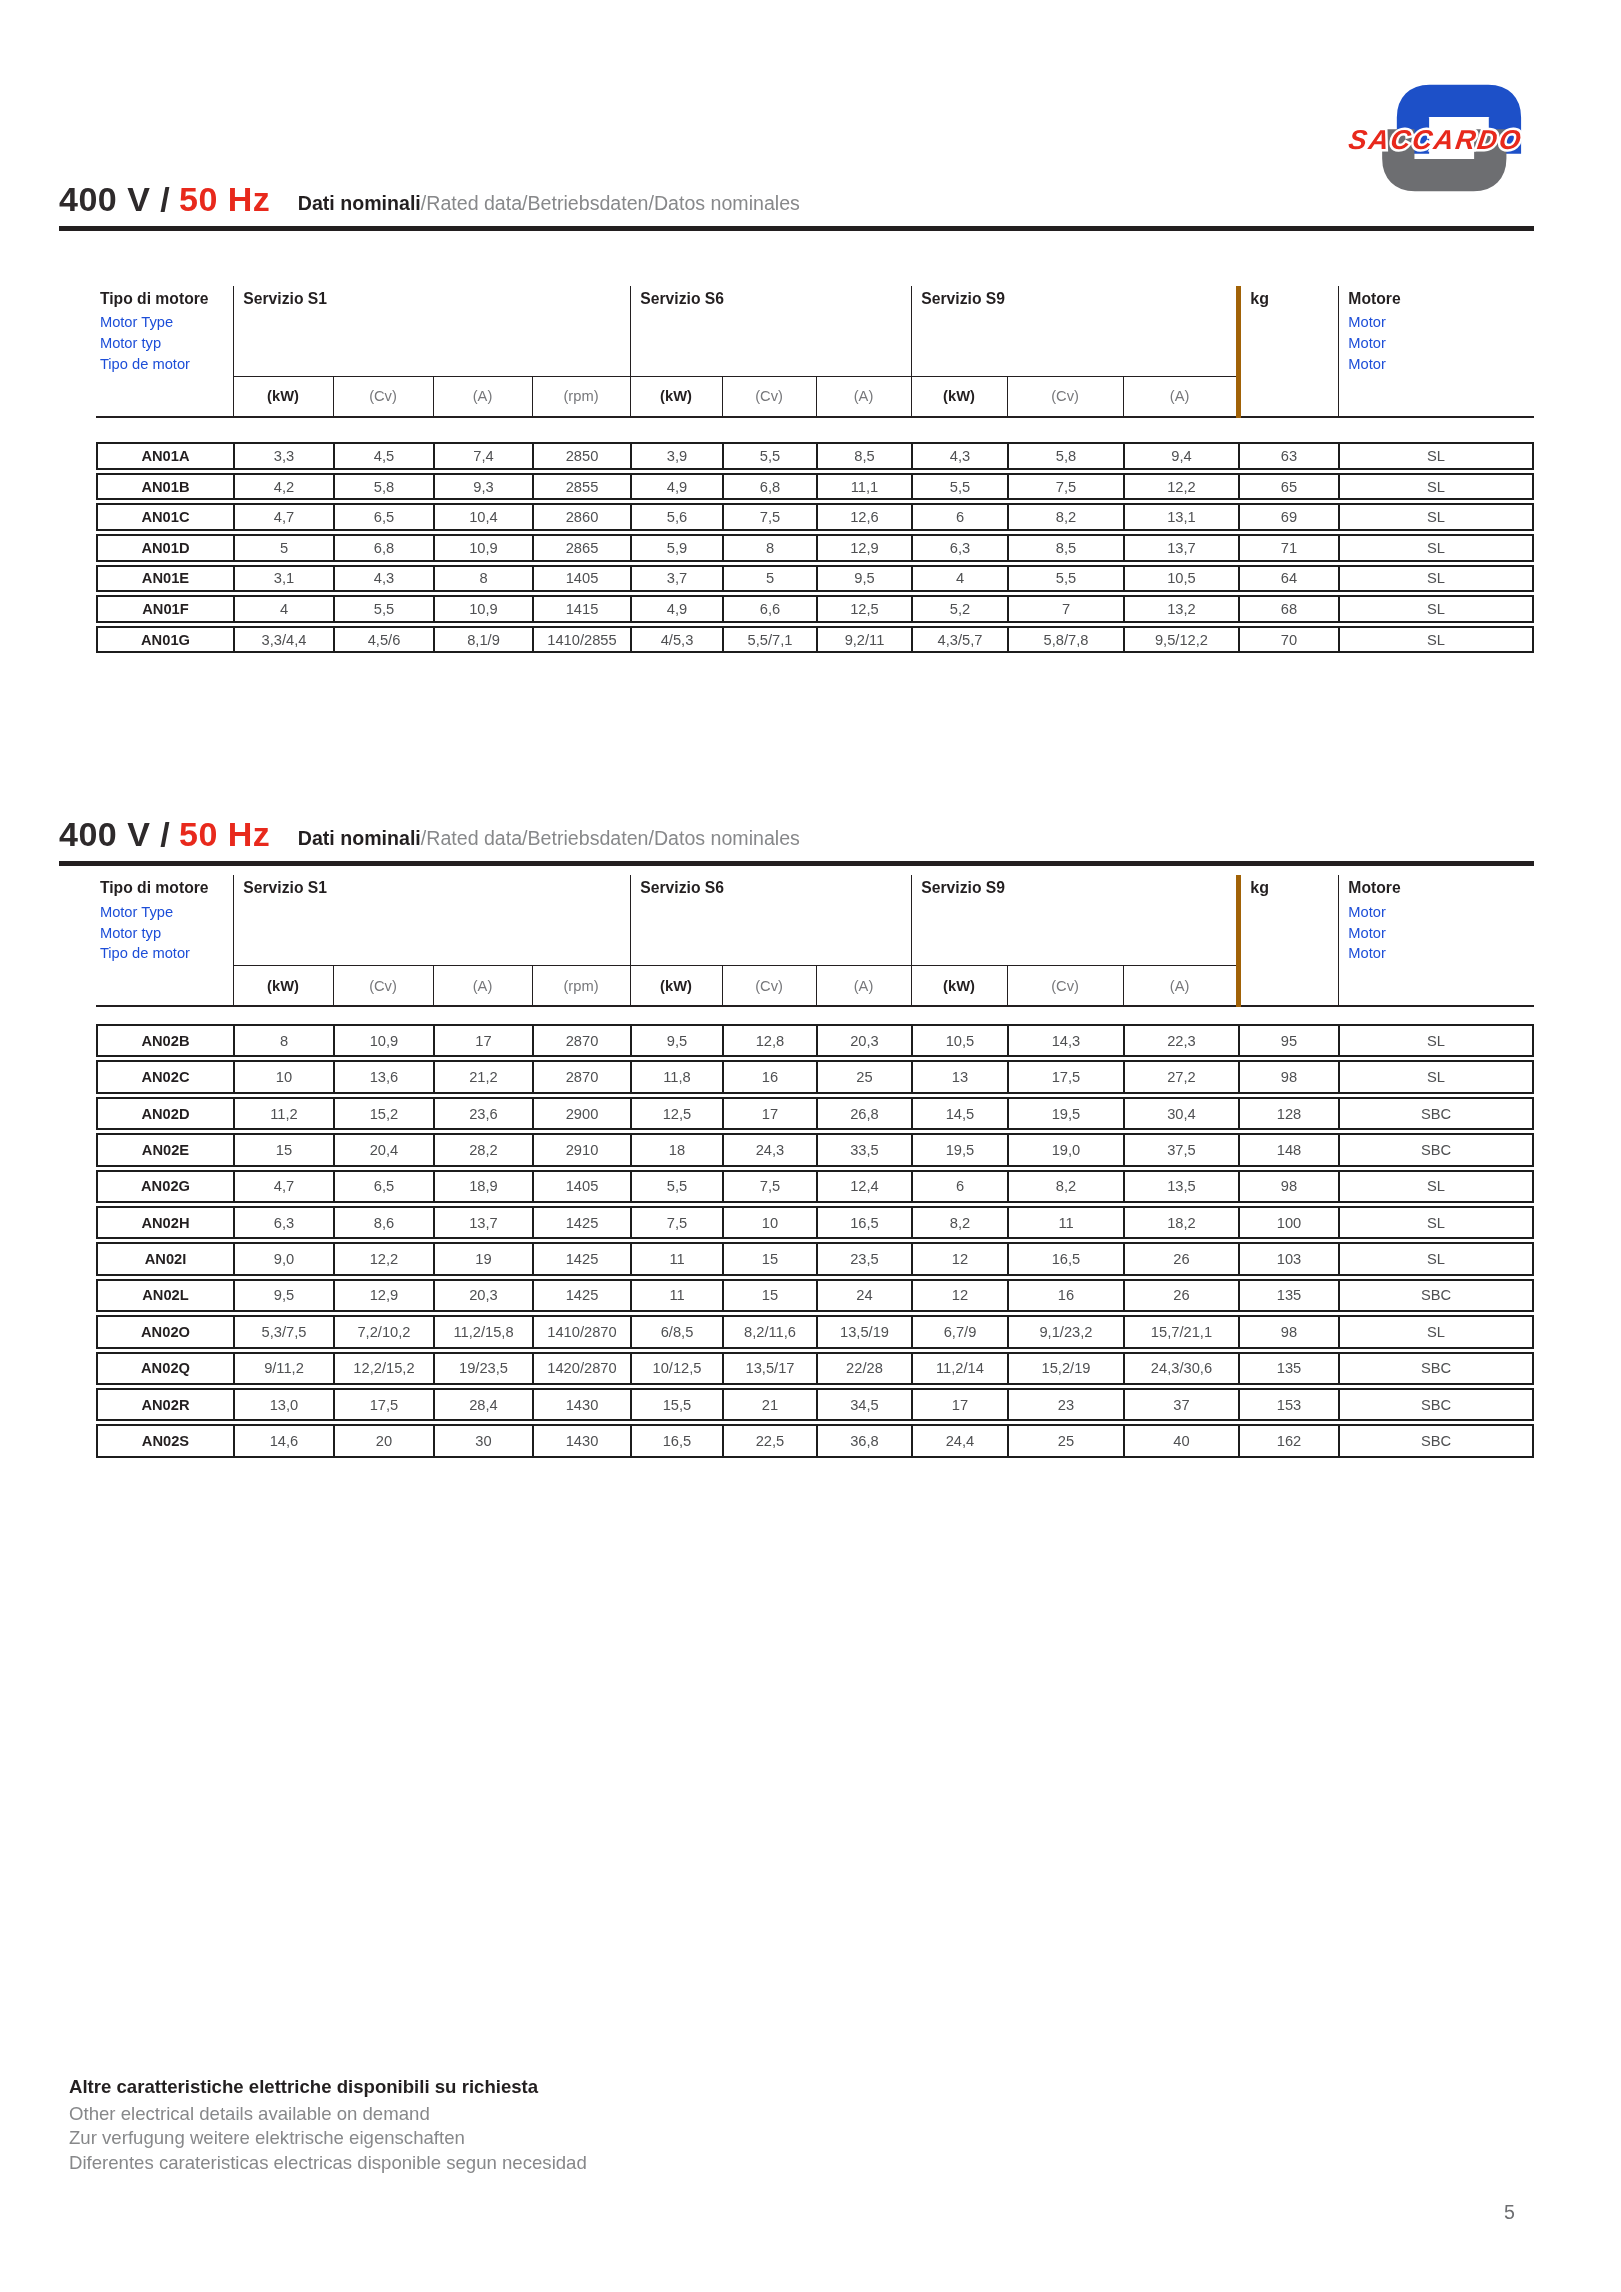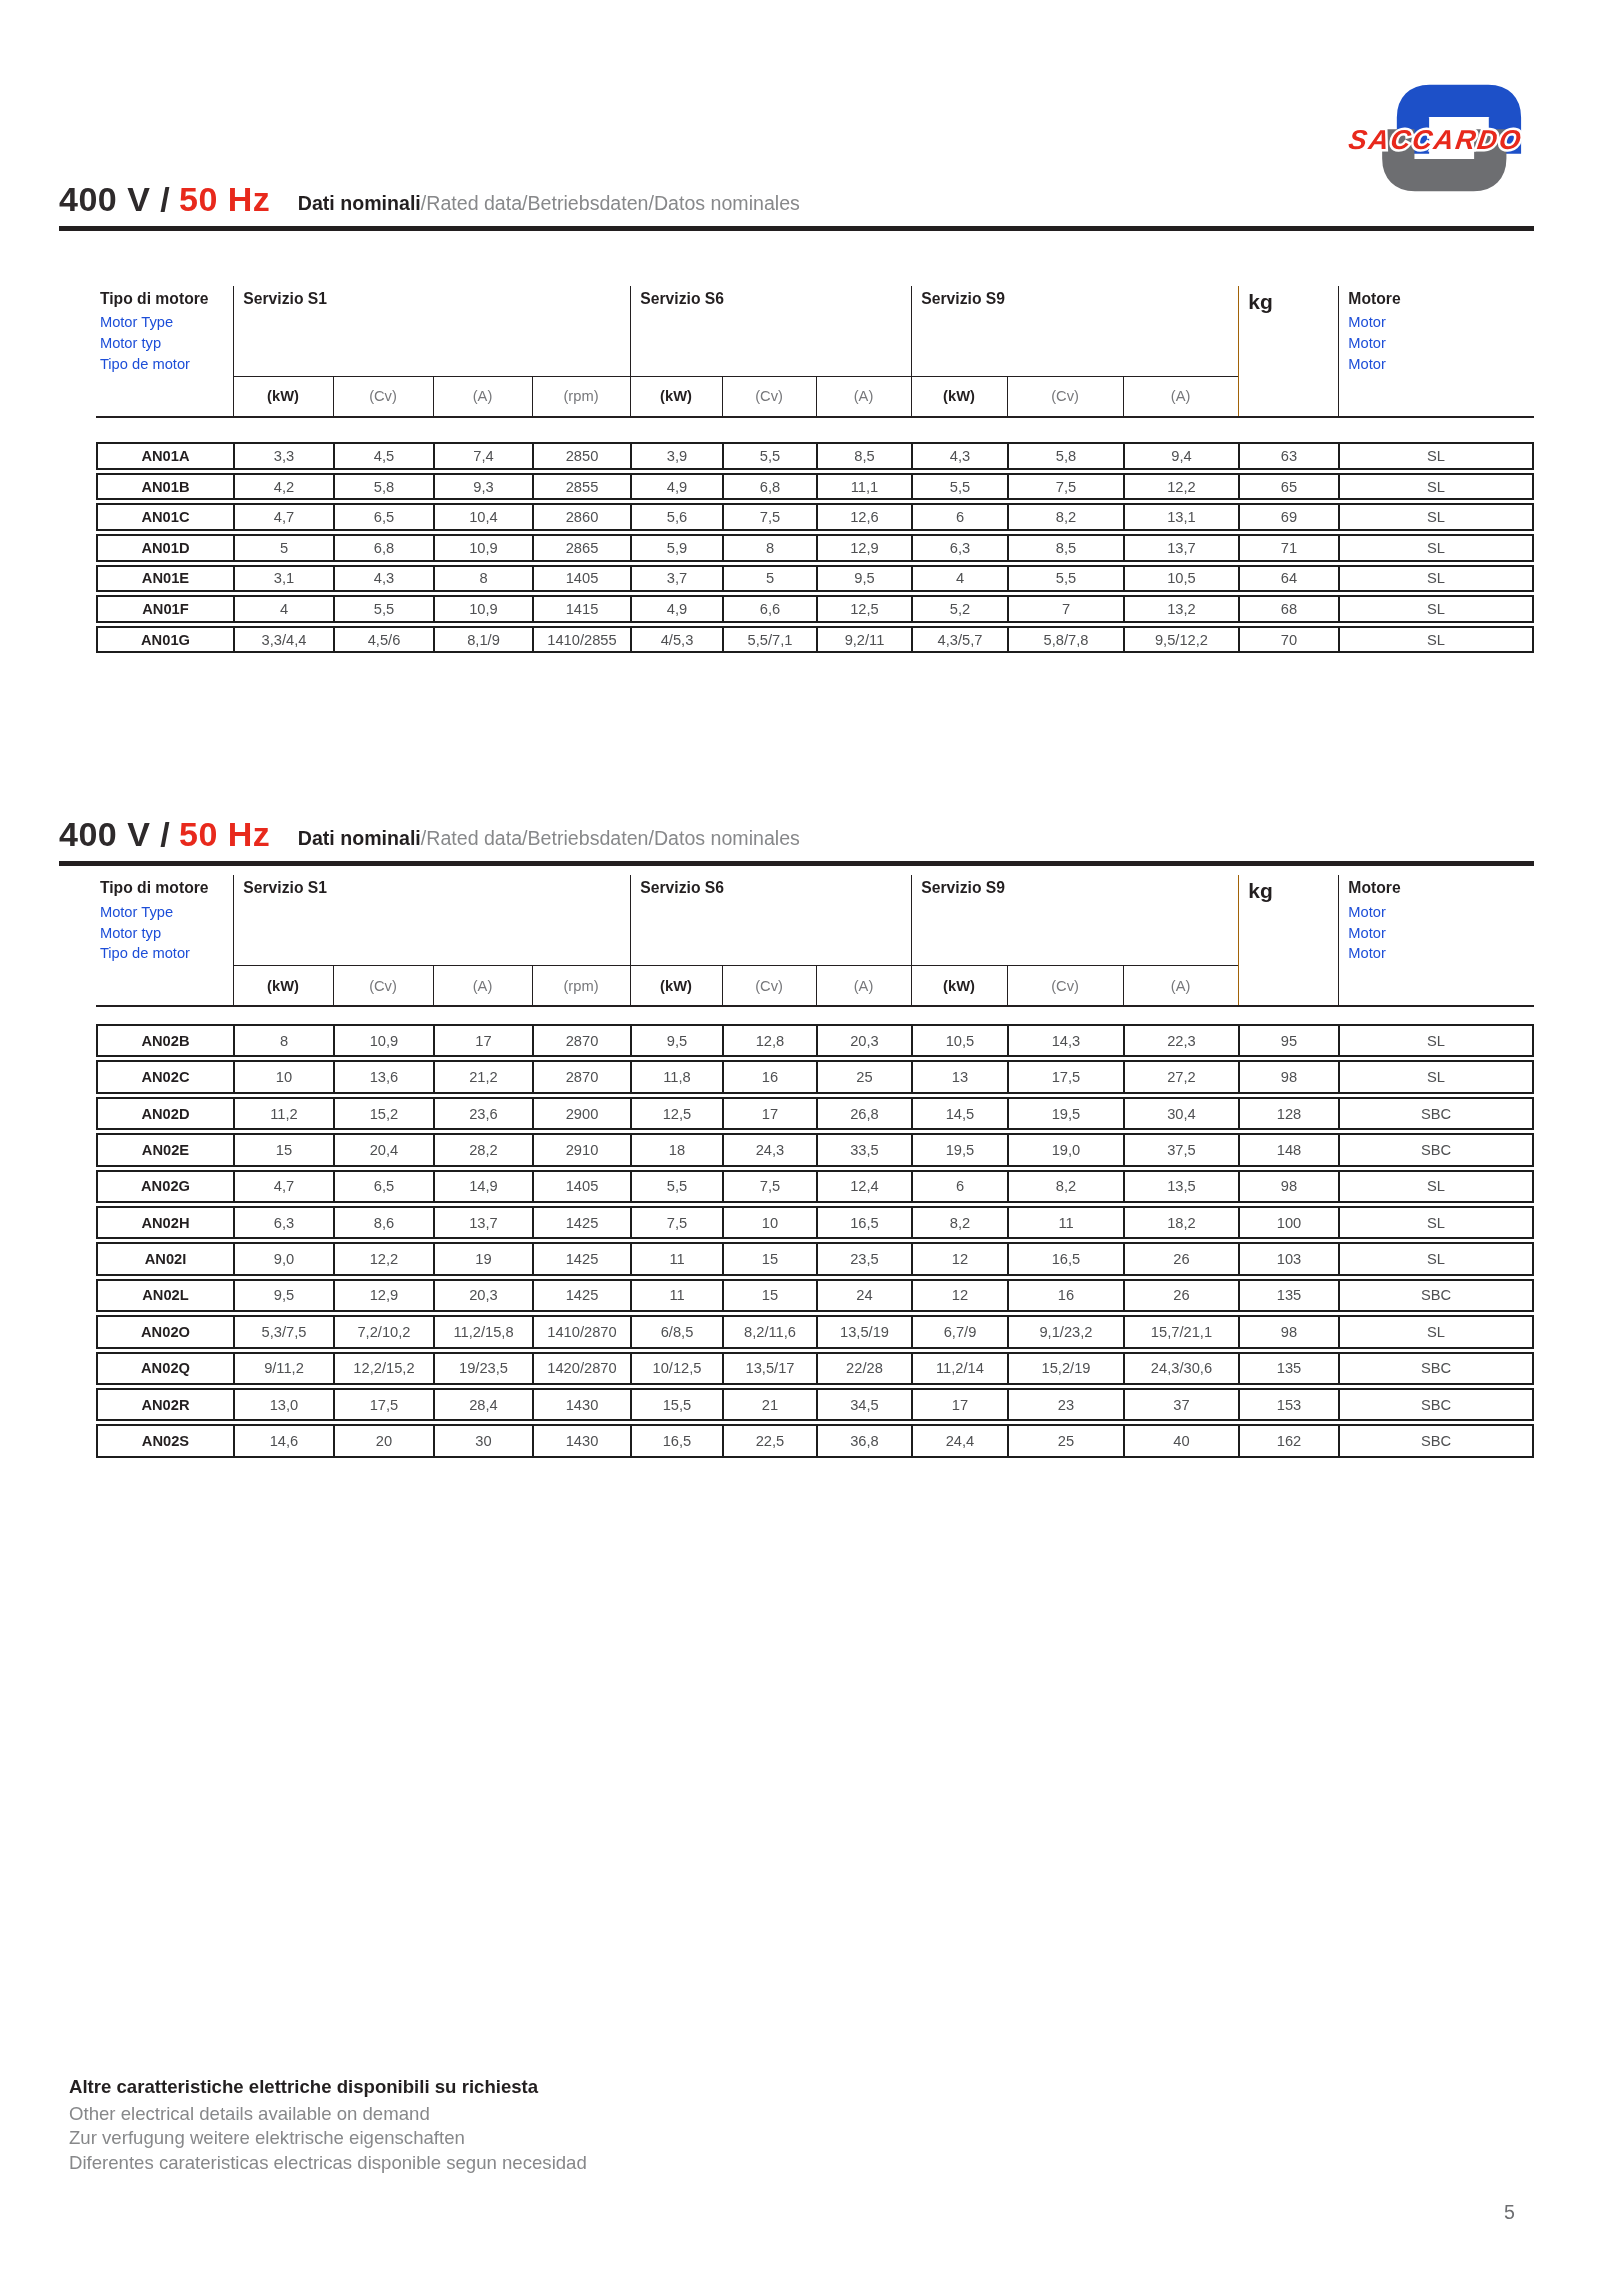--- a/index.html
+++ b/index.html
@@ -30,22 +30,22 @@
   table { table-layout:fixed; width:1438px; margin-left:37px; }
   .htable { border-collapse:collapse; border-bottom:2px solid #231f20; }
   .s1 .htable { margin-top:55px; }
   .s2 .htable { margin-top:9.8px; }
 
   .h-label { vertical-align:top; padding:3.9px 0 0 3.9px; }
   .h-label .b, .h-motore .b { font-weight:bold; font-size:15.7px; color:#231f20; margin-bottom:4.9px; }
   .h-label .g, .h-motore .g { font-size:14.7px; color:#1d4ed8; line-height:1.4; }
   .h-group { border-left:1px solid #231f20; vertical-align:top; padding:3.9px 0 0 9.8px;
              font-weight:bold; font-size:15.7px; color:#231f20; height:86px; }
-  .h-kg { border-left:1px solid #a16207; vertical-align:top; padding:3.9px 0 0 9.8px;
-          font-weight:bold; font-size:21px; }
+  .h-kg { border-left:5px solid #a16207; vertical-align:top; padding:3.9px 0 0 9.8px;
+          font-weight:bold; font-size:16px; }
   .h-motore { border-left:1px solid #231f20; vertical-align:top; padding:3.9px 0 0 9.8px; }
   .hrow2 td { border-top:1px solid #231f20; border-left:1px solid #231f20; height:37px;
               text-align:center; font-size:14.7px; color:#77787b; }
   .hrow2 td.b { font-weight:bold; color:#231f20; }
 
   .dtable { border-collapse:separate; border-spacing:0 3.9px; }
   .s1 .dtable { margin-top:21.6px; }
   .s2 .dtable { margin-top:13.7px; }
   .dtable td { border-top:2.9px solid #1c1c1c; border-bottom:2.9px solid #1c1c1c;
                border-left:2px solid #1c1c1c; text-align:center;
@@ -388,21 +388,21 @@
             <td>19,5</td>
             <td>19,0</td>
             <td>37,5</td>
             <td>148</td>
             <td>SBC</td>
           </tr>
           <tr>
             <td class="type">AN02G</td>
             <td>4,7</td>
             <td>6,5</td>
-            <td>14,9</td>
+            <td>18,9</td>
             <td>1405</td>
             <td>5,5</td>
             <td>7,5</td>
             <td>12,4</td>
             <td>6</td>
             <td>8,2</td>
             <td>13,5</td>
             <td>98</td>
             <td>SL</td>
           </tr>

